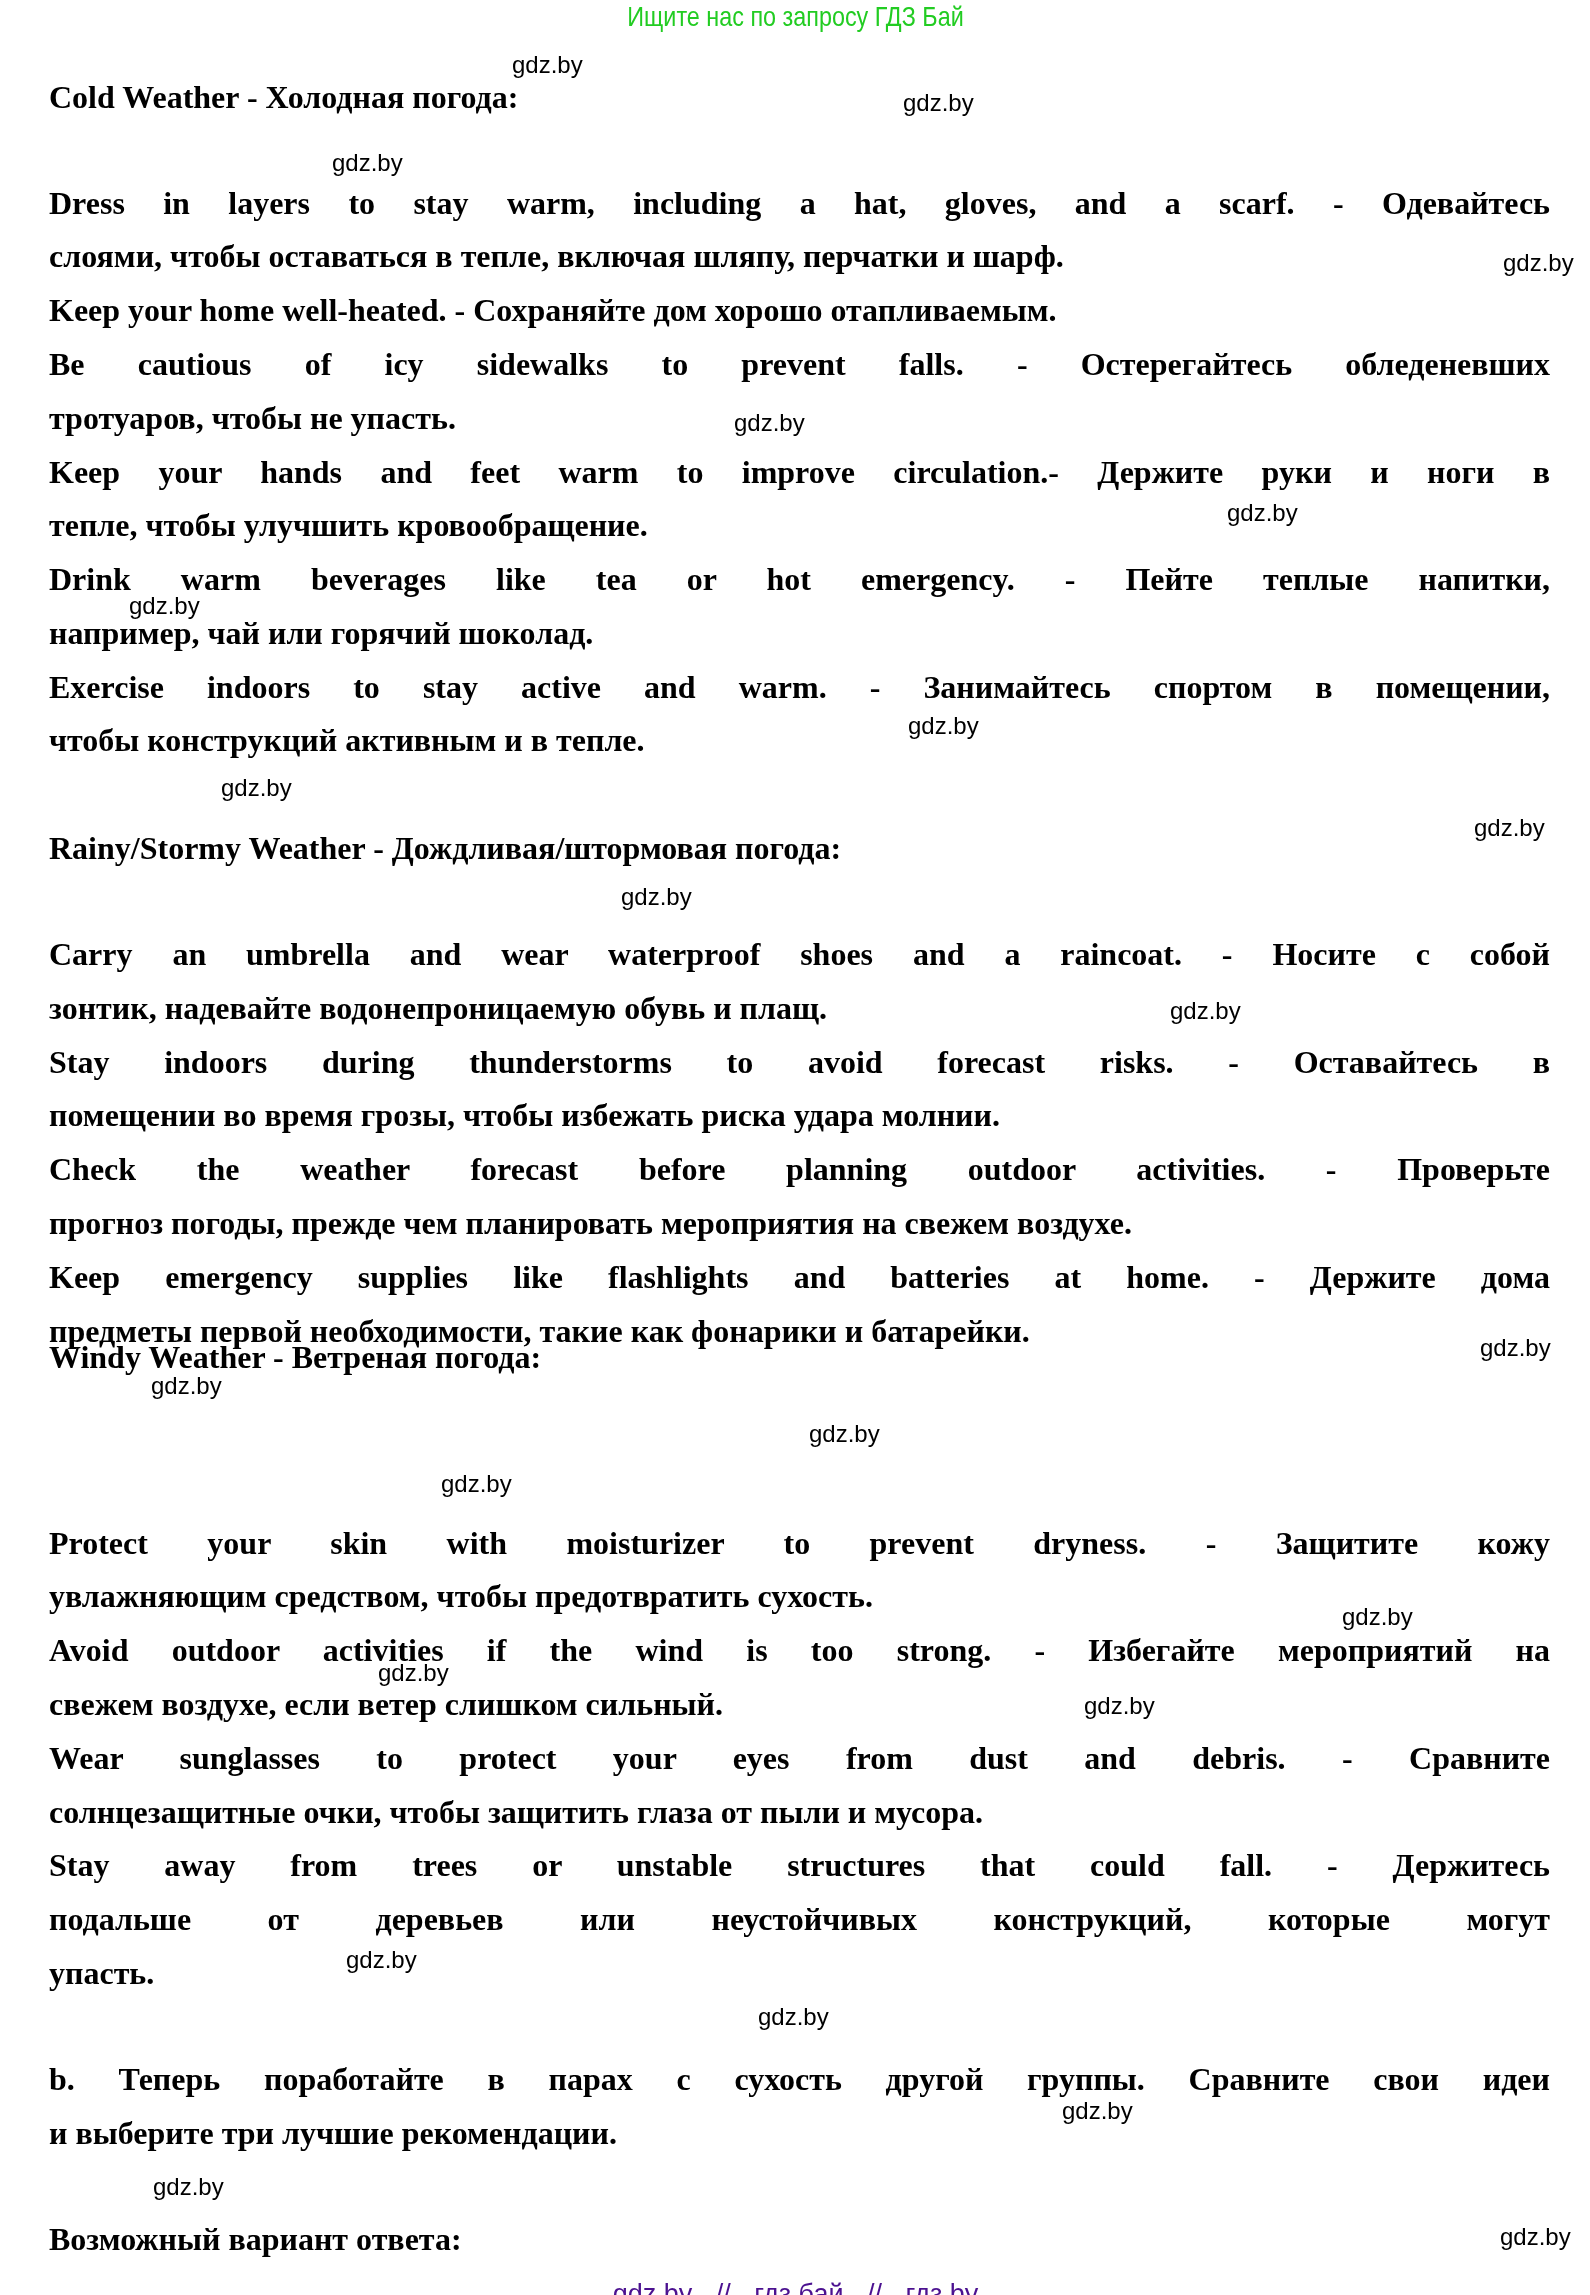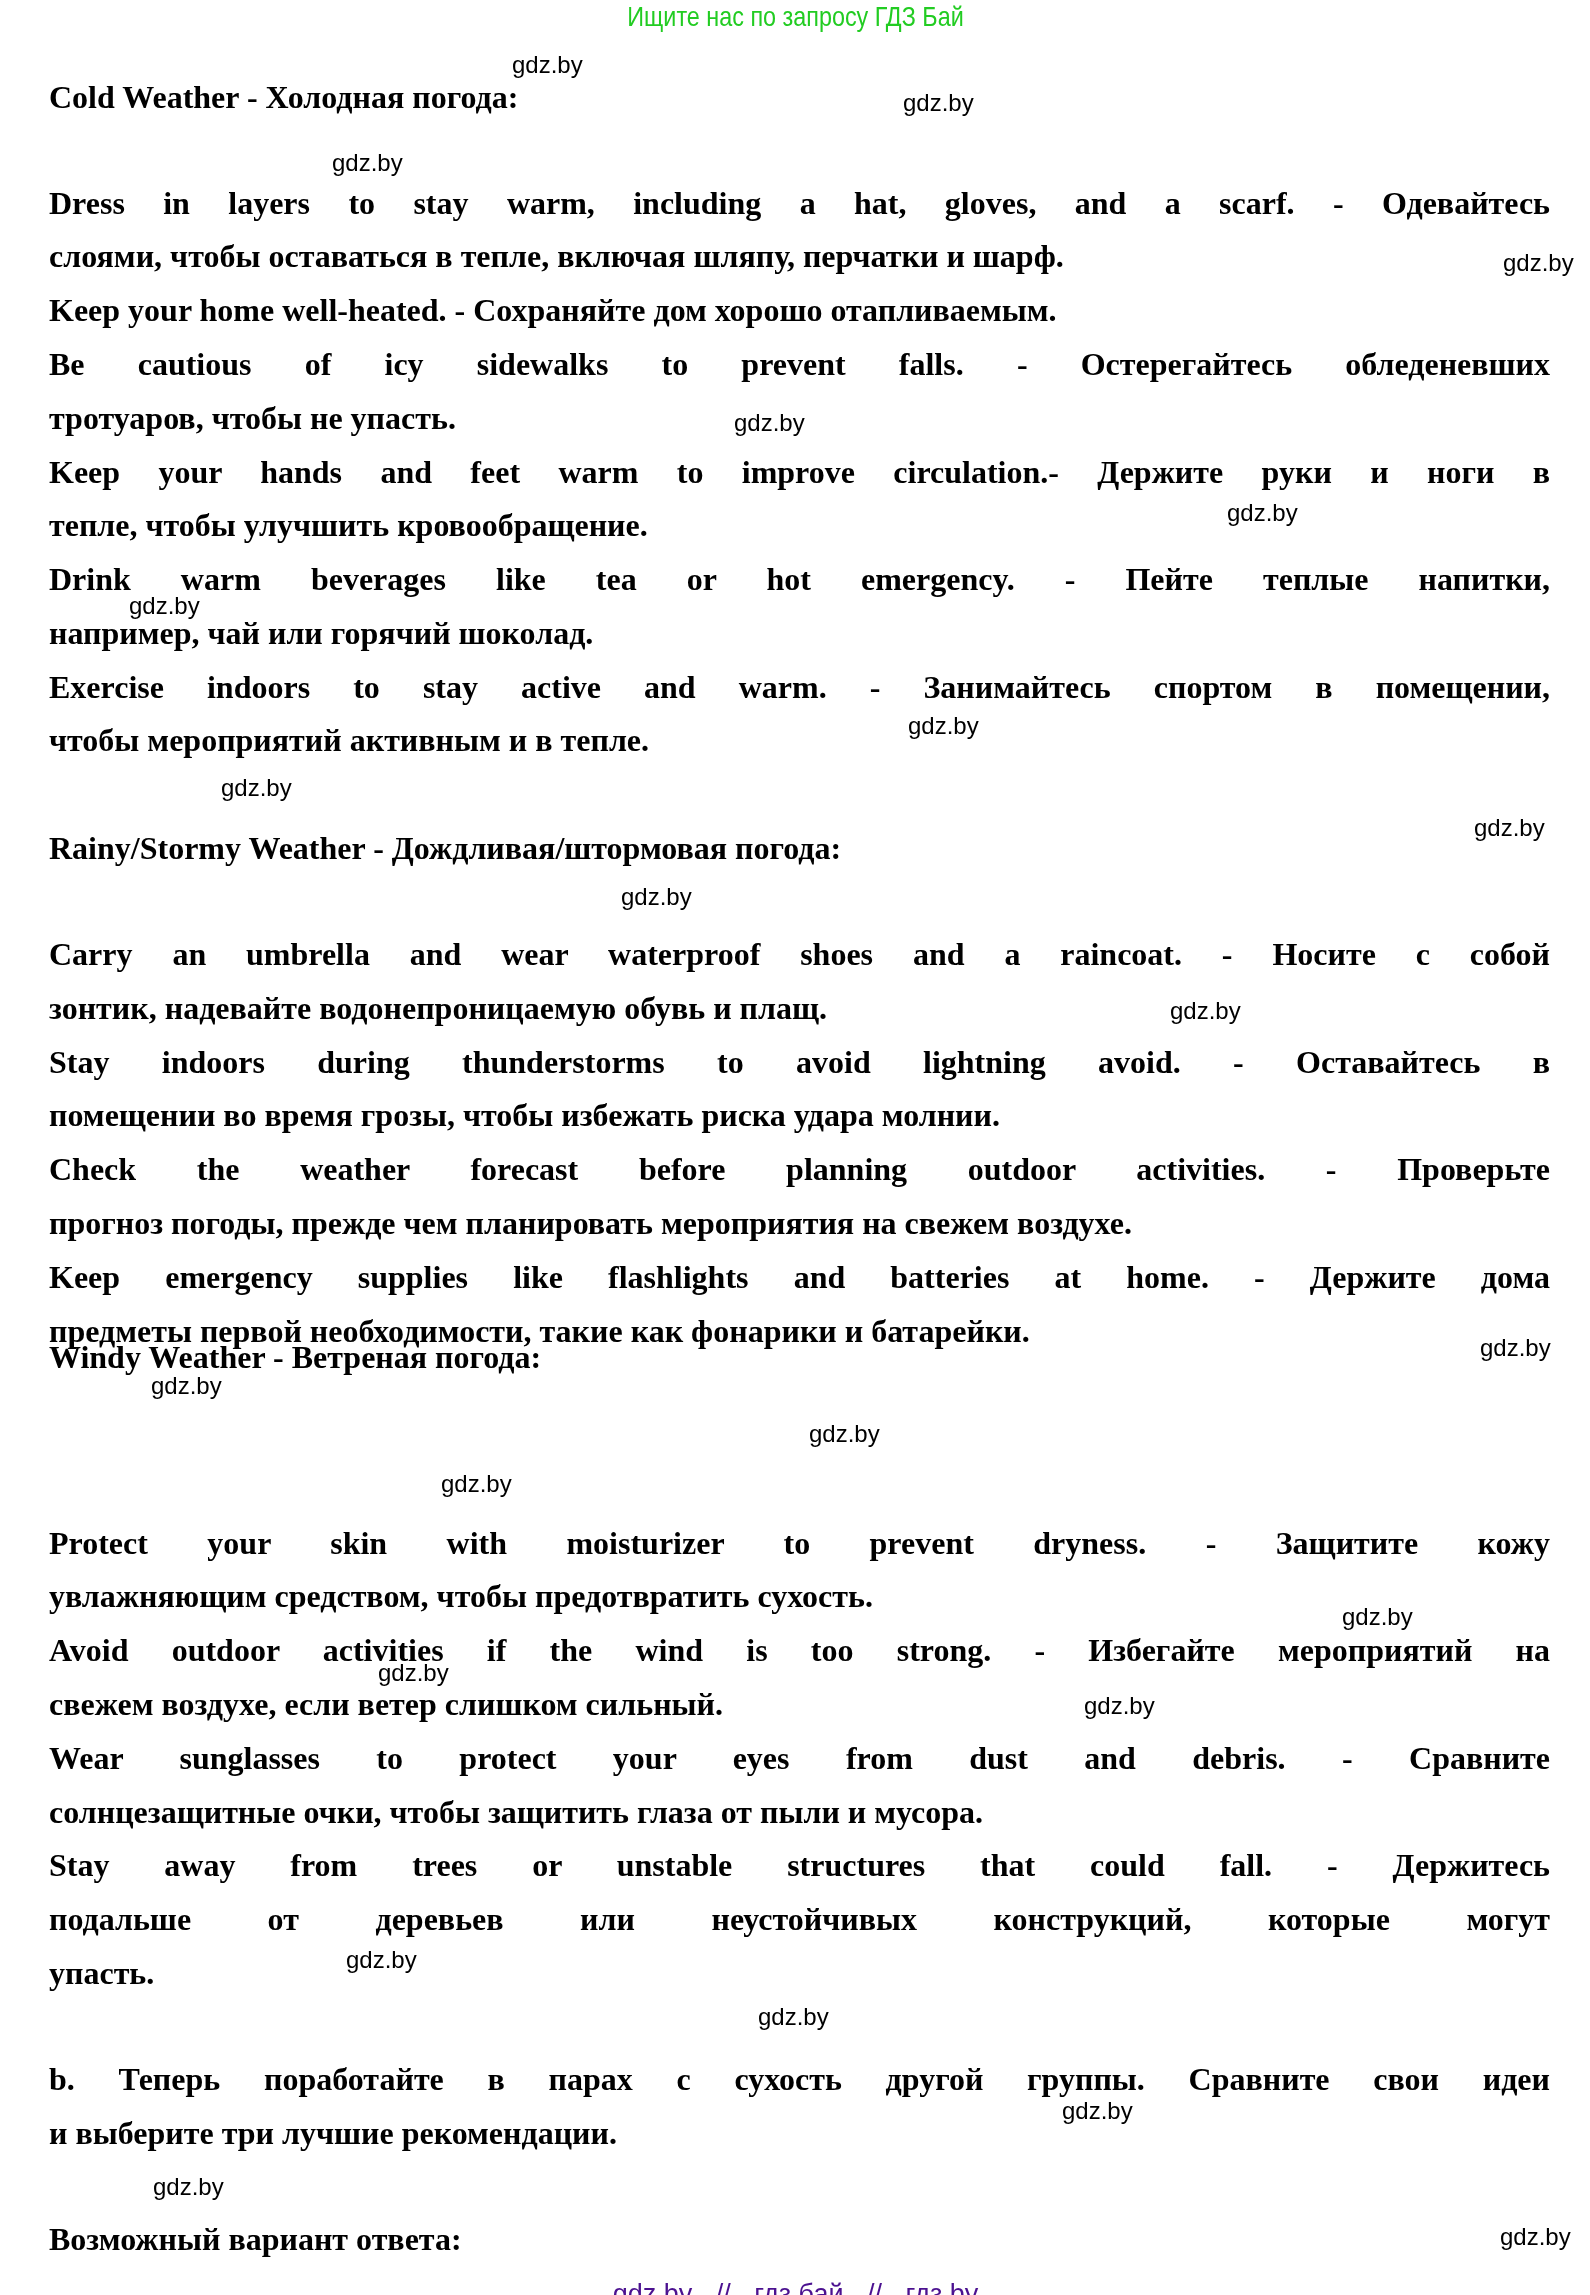--- a/index.html
+++ b/index.html
@@ -40,26 +40,26 @@
   <div class="line just" style="top:176px">Dress in layers to stay warm, including a hat, gloves, and a scarf. - Одевайтесь</div>
   <div class="line" style="top:229px">слоями, чтобы оставаться в тепле, включая шляпу, перчатки и шарф.</div>
   <div class="line" style="top:283px">Keep your home well-heated. - Сохраняйте дом хорошо отапливаемым.</div>
   <div class="line just" style="top:337px">Be cautious of icy sidewalks to prevent falls. - Остерегайтесь обледеневших</div>
   <div class="line" style="top:391px">тротуаров, чтобы не упасть.</div>
   <div class="line just" style="top:445px">Keep your hands and feet warm to improve circulation.- Держите руки и ноги в</div>
   <div class="line" style="top:498px">тепле, чтобы улучшить кровообращение.</div>
   <div class="line just" style="top:552px">Drink warm beverages like tea or hot emergency. - Пейте теплые напитки,</div>
   <div class="line" style="top:606px">например, чай или горячий шоколад.</div>
   <div class="line just" style="top:660px">Exercise indoors to stay active and warm. - Занимайтесь спортом в помещении,</div>
-  <div class="line" style="top:713px">чтобы мероприятий активным и в тепле.</div>
+  <div class="line" style="top:713px">чтобы конструкций активным и в тепле.</div>
 
   <div class="line" style="top:821px">Rainy/Stormy Weather - Дождливая/штормовая погода:</div>
   <div class="line just" style="top:927px">Carry an umbrella and wear waterproof shoes and a raincoat. - Носите с собой</div>
   <div class="line" style="top:981px">зонтик, надевайте водонепроницаемую обувь и плащ.</div>
-  <div class="line just" style="top:1035px">Stay indoors during thunderstorms to avoid lightning avoid. - Оставайтесь в</div>
+  <div class="line just" style="top:1035px">Stay indoors during thunderstorms to avoid forecast risks. - Оставайтесь в</div>
   <div class="line" style="top:1088px">помещении во время грозы, чтобы избежать риска удара молнии.</div>
   <div class="line just" style="top:1142px">Check the weather forecast before planning outdoor activities. - Проверьте</div>
   <div class="line" style="top:1196px">прогноз погоды, прежде чем планировать мероприятия на свежем воздухе.</div>
   <div class="line just" style="top:1250px">Keep emergency supplies like flashlights and batteries at home. - Держите дома</div>
   <div class="line" style="top:1304px">предметы первой необходимости, такие как фонарики и батарейки.</div>
 
   <div class="line" style="top:1330px">Windy Weather - Ветреная погода:</div>
   <div class="line just" style="top:1516px">Protect your skin with moisturizer to prevent dryness. - Защитите кожу</div>
   <div class="line" style="top:1569px">увлажняющим средством, чтобы предотвратить сухость.</div>
   <div class="line just" style="top:1623px">Avoid outdoor activities if the wind is too strong. - Избегайте мероприятий на</div>

